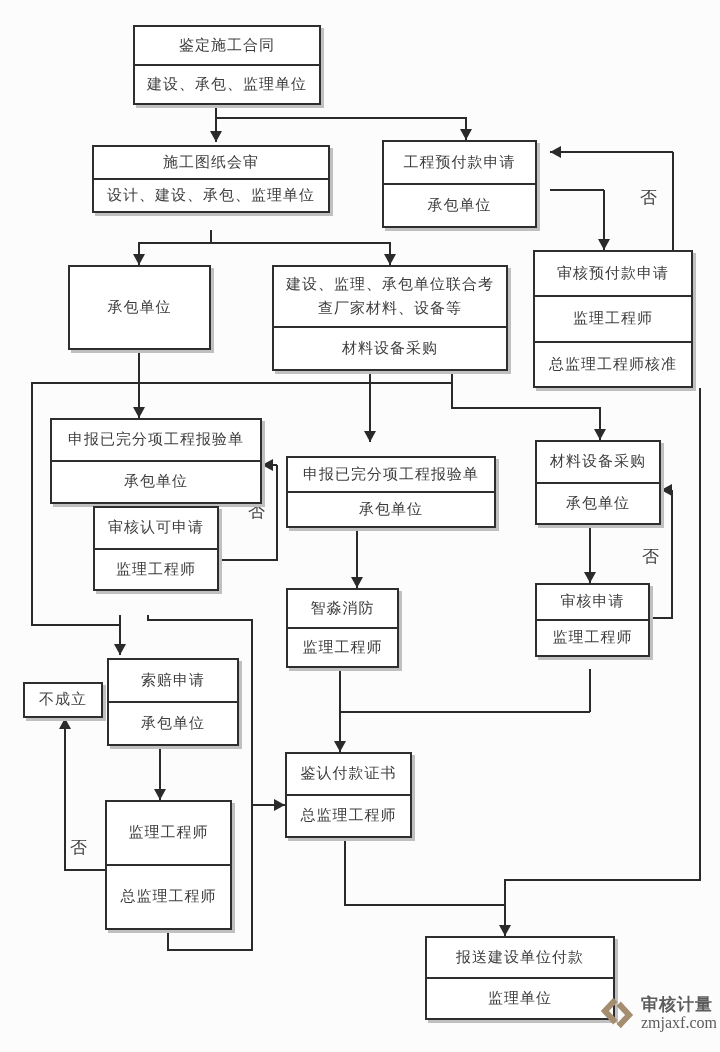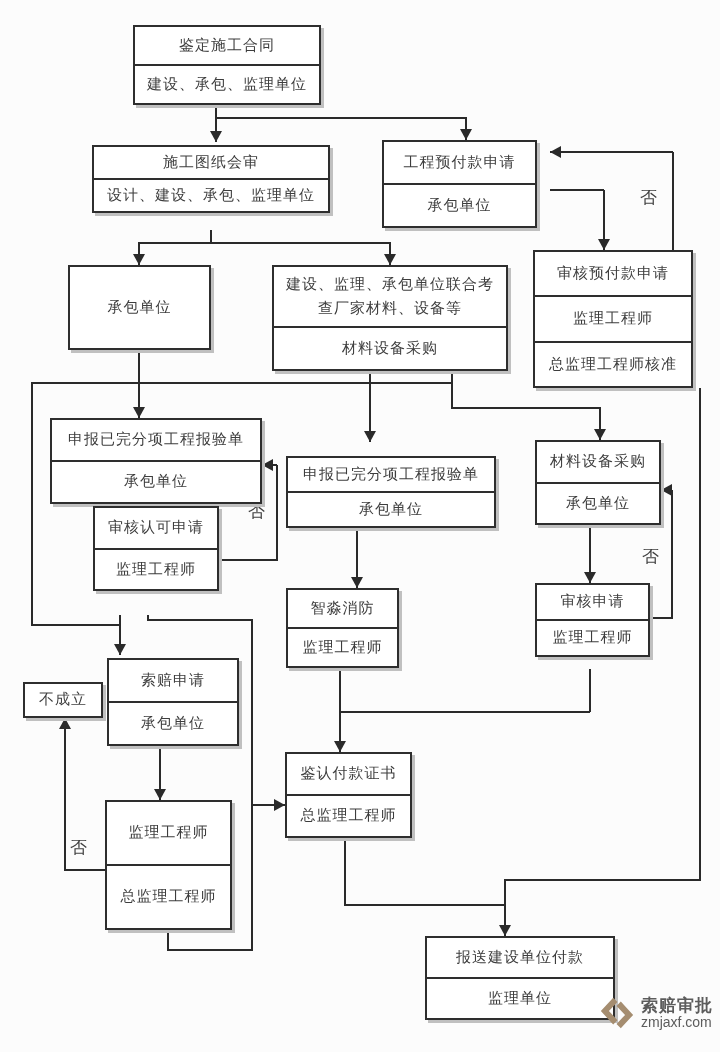--- a/index.html
+++ b/index.html
@@ -23,21 +23,21 @@
   .vl{position:absolute;width:2px;background:#2a2a2a;}
   .ar{position:absolute;width:0;height:0;}
   .ar.down{border-left:6px solid transparent;border-right:6px solid transparent;border-top:11px solid #2a2a2a;}
   .ar.up{border-left:6px solid transparent;border-right:6px solid transparent;border-bottom:11px solid #2a2a2a;}
   .ar.left{border-top:6px solid transparent;border-bottom:6px solid transparent;border-right:11px solid #2a2a2a;}
   .ar.right{border-top:6px solid transparent;border-bottom:6px solid transparent;border-left:11px solid #2a2a2a;}
   .no{position:absolute;font-size:17px;color:#3d3d3d;}
   .wm{position:absolute;left:598px;top:994px;display:flex;align-items:center;gap:5px;}
   .wm-txt{display:flex;flex-direction:column;line-height:1.1;}
   .wm-name{font-size:17px;font-weight:bold;color:#5c5c5c;letter-spacing:1px;}
-  .wm-site{font-size:14px;color:#5c5c5c;font-family:Liberation Sans, sans-serif;}
+  .wm-site{font-size:16px;color:#5c5c5c;font-family:Liberation Serif, serif;}
 </style>
 </head>
 <body>
 
 <div id="canvas">
 
   <div class="vl" style="left:215px;top:105px;height:37px"></div>
   <div class="hl" style="left:215px;top:117px;width:252px"></div>
   <div class="vl" style="left:465px;top:118px;height:22px"></div>
   <div class="vl" style="left:672px;top:152px;height:98px"></div>
@@ -193,18 +193,18 @@
     <div class="row">报送建设单位付款</div>
     <div class="row">监理单位</div>
   </div>
 
   <div class="wm">
     <svg width="38" height="38" viewBox="0 0 40 40">
       <path d="M16 4 L3 18 L16 32 L20.5 27.5 L11.5 18 L20.5 8.5 Z" fill="#a58d70"></path>
       <path d="M24 8 L37 22 L24 36 L19.5 31.5 L28.5 22 L19.5 12.5 Z" fill="#a58d70"></path>
     </svg>
     <div class="wm-txt">
-      <span class="wm-name">索赔审批</span>
+      <span class="wm-name">审核计量</span>
       <span class="wm-site">zmjaxf.com</span>
     </div>
   </div>
 
 </div>
 
 </body></html>

